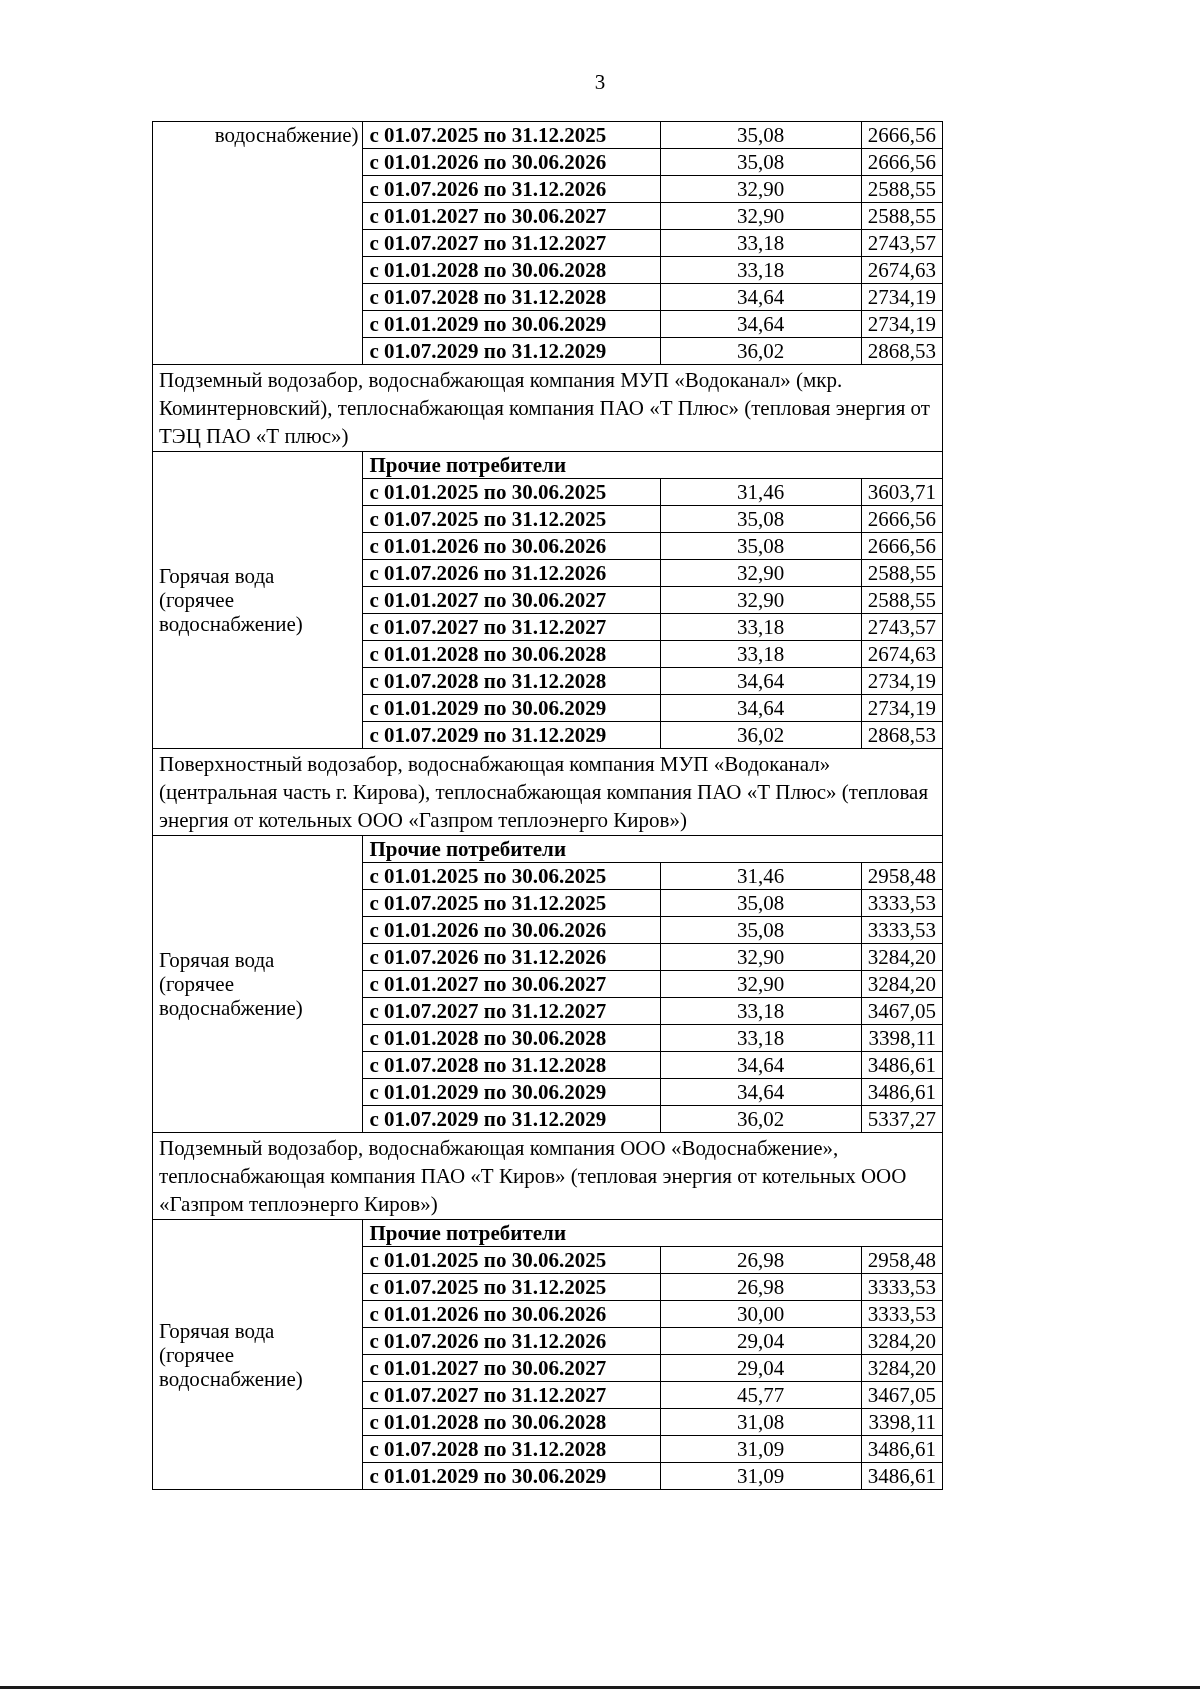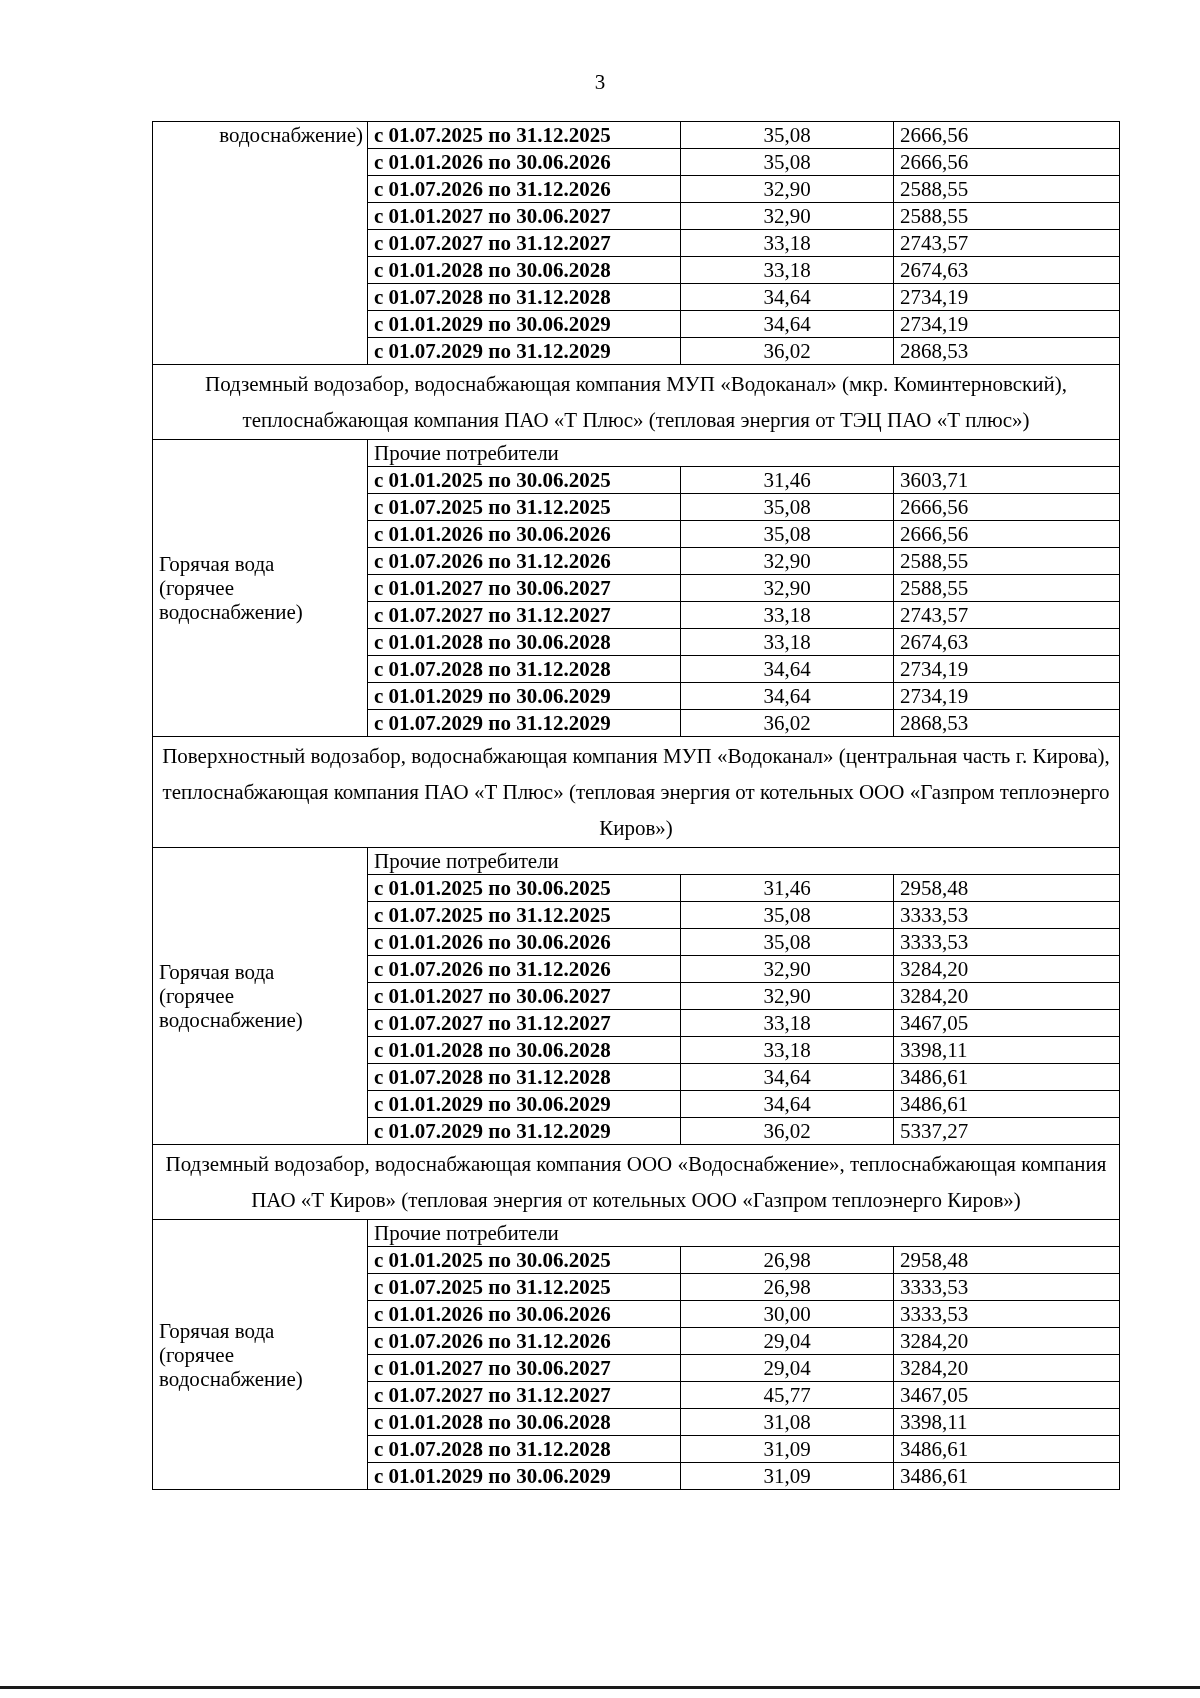--- a/index.html
+++ b/index.html
@@ -1,29 +1,29 @@
 <!DOCTYPE html>
 <html><head>
 <meta charset="utf-8">
 <style>
   html, body { margin: 0; padding: 0; background: #ffffff; }
   body { width: 1200px; height: 1698px; position: relative; overflow: hidden;
          font-family: "Liberation Serif", "DejaVu Serif", serif; color: #000; }
   .page-number { position: absolute; top: 70px; left: 0; width: 1200px; text-align: center; font-size: 21px; }
-  table.tariff { position: absolute; top: 121px; left: 152px; width: 968px;
+  table.tariff { position: absolute; top: 121px; left: 152px; width: 791px;
                  border-collapse: collapse; font-size: 21px; line-height: 24px; }
   table.tariff td { border: 1.5px solid #000; padding: 1px 6px; height: 24px; vertical-align: middle; }
   td.c-name { width: 202px; text-align: left; border-bottom: none; border-top: none; }
   td.c-name.first { border-top: none; vertical-align: top; text-align: right; padding-right: 4px; }
   td.c-name.grp { border-top: 1.5px solid #000; }
   td.c-period { width: 300px; padding-left: 12px; font-weight: bold; }
   td.c-rate { width: 200px; text-align: center; }
-  td.c-tariff { text-align: left; padding-right: 72px; }
-  td.header-row { text-align: center; padding: 2px 20px; line-height: 36px; }
-  td.consumer { padding-left: 12px; border-bottom: none; }
+  td.c-tariff { text-align: right; padding-right: 72px; }
+  td.header-row { padding: 2px 20px; line-height: 28px; }
+  td.consumer { padding-left: 12px; border-bottom: none; font-weight: bold; }
   table.tariff tr.first-row td { border-top: 1.5px solid #000; }
   .footer-line { position: absolute; left: 0; top: 1686px; width: 1200px; height: 3px; background: #1a1a1a; }
 </style>
 </head>
 <body>
 
 <div class="page-number">3</div>
 
 <table class="tariff">
   <tbody id="tbody">

